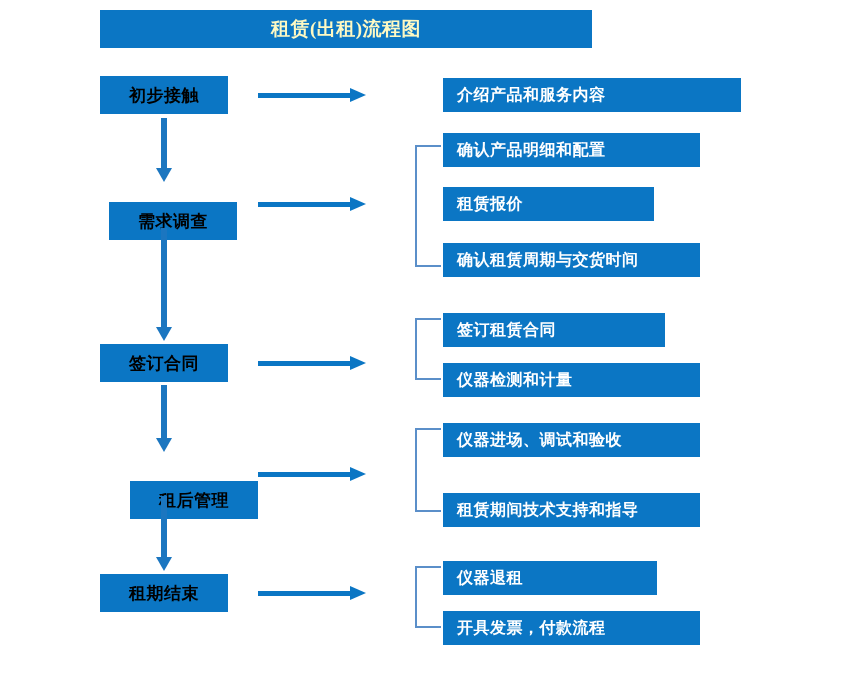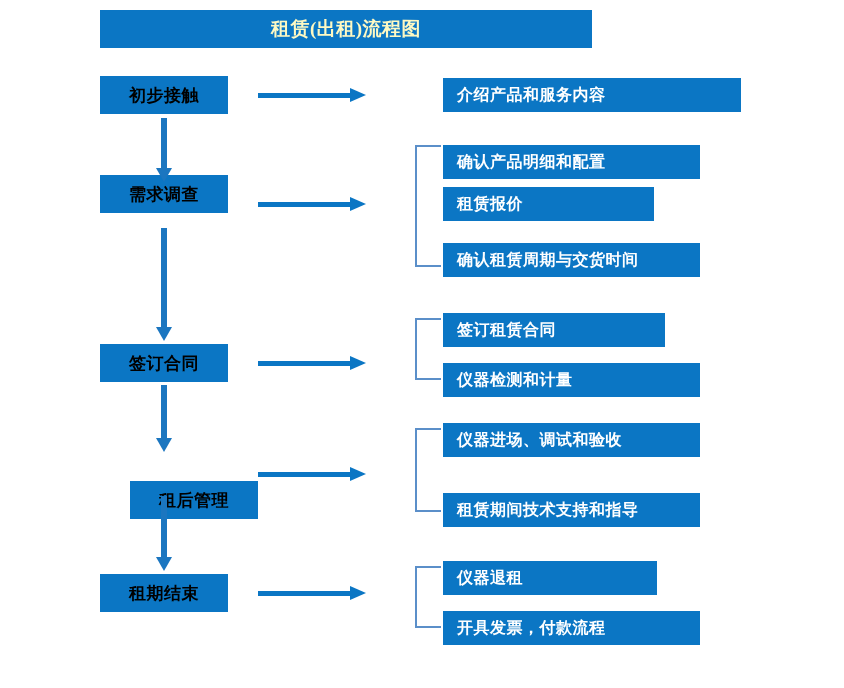--- a/index.html
+++ b/index.html
@@ -132,21 +132,21 @@
 </style>
 </head>
 <body>
 
 <div id="canvas">
 
   <div class="title-bar">租赁(出租)流程图</div>
 
   <div class="stage-box" style="top:76px;">初步接触</div>
 
-  <div class="stage-box" style="top:175px;">需求调查</div>
+  <div class="stage-box" style="top:202px;margin-left:9px;">需求调查</div>
 
   <div class="stage-box" style="top:344px;">签订合同</div>
 
   <div class="stage-box" style="top:481px;margin-left:30px;">租后管理</div>
 
   <div class="stage-box" style="top:574px;">租期结束</div>
 
   <div class="v-arrow" style="top:118px; height:64px;">
     <div class="shaft" style="height:50px;"></div>
     <div class="head" style="top:50px;"></div>
@@ -195,21 +195,21 @@
   <div class="bracket" style="top:145px; height:122px;"></div>
 
   <div class="bracket" style="top:318px; height:62px;"></div>
 
   <div class="bracket" style="top:428px; height:84px;"></div>
 
   <div class="bracket" style="top:566px; height:62px;"></div>
 
   <div class="detail-box" style="top:78px; width:298px;">介绍产品和服务内容</div>
 
-  <div class="detail-box" style="top:145px; width:257px;">确认产品明细和配置</div>
+  <div class="detail-box" style="top:133px; width:257px;">确认产品明细和配置</div>
 
   <div class="detail-box" style="top:187px; width:211px;">租赁报价</div>
 
   <div class="detail-box" style="top:243px; width:257px;">确认租赁周期与交货时间</div>
 
   <div class="detail-box" style="top:313px; width:222px;">签订租赁合同</div>
 
   <div class="detail-box" style="top:363px; width:257px;">仪器检测和计量</div>
 
   <div class="detail-box" style="top:423px; width:257px;">仪器进场、调试和验收</div>

